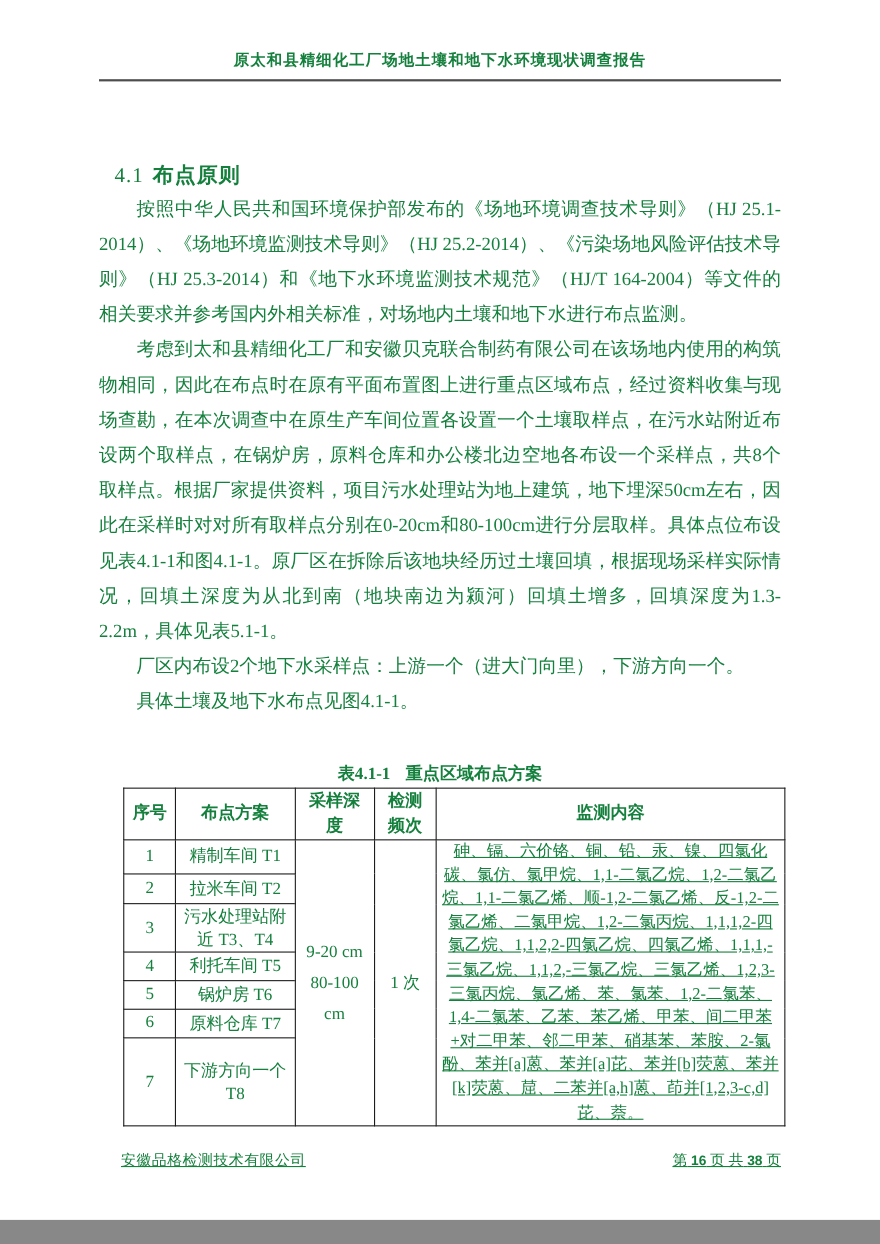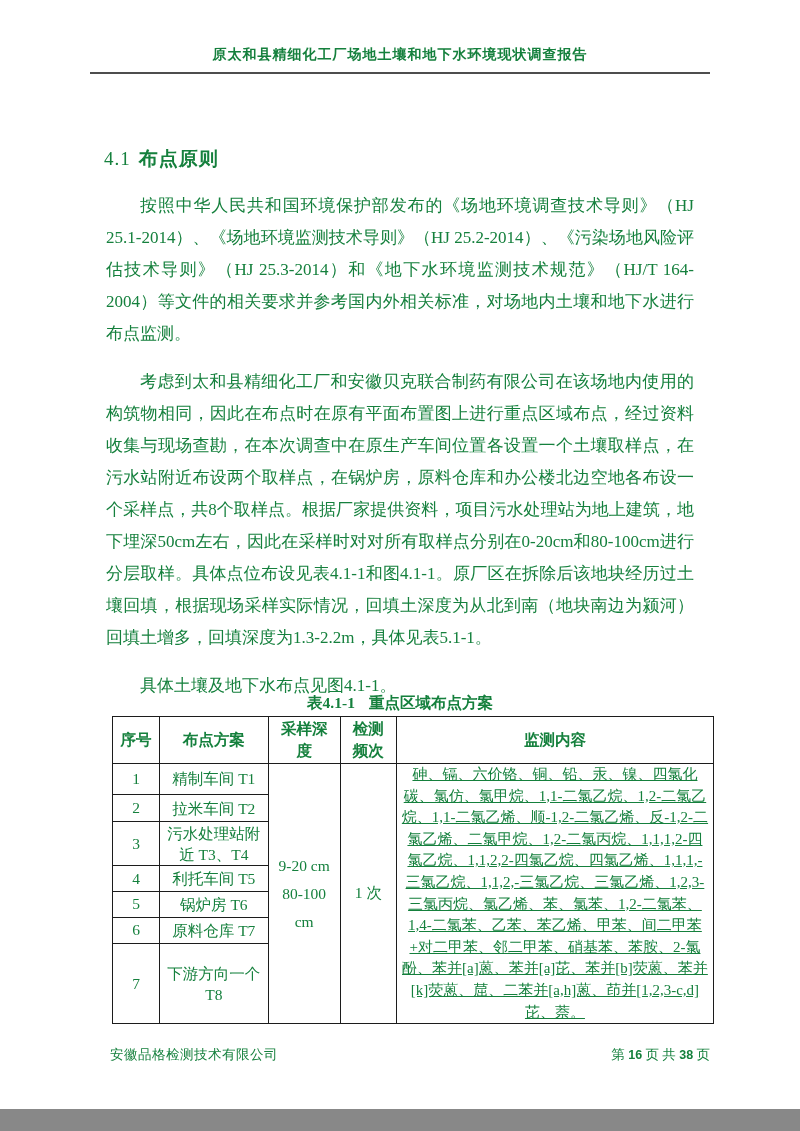--- a/index.html
+++ b/index.html
@@ -42,21 +42,21 @@
   .section-heading .h-num {
     font-family:"Liberation Serif","DejaVu Serif",serif;
     font-weight:normal; margin-right:8px;
   }
   
   .body-text {
     position:absolute; left:90px; top:174px; width:620px;
     font-size:17px; line-height:32px;
     text-align:justify;
   }
-  .body-text p { margin:16px; text-indent:2em; }
+  .body-text p { margin:0; text-indent:2em; }
   
   .table-caption {
     position:absolute; left:90px; top:693px; width:620px;
     text-align:center; font-weight:bold; font-size:15.5px;
   }
   .table-caption .cap-label { margin-right:14px; }
   
   table.sampling {
     position:absolute; left:112px; top:716px;
     width:602px;
@@ -83,20 +83,21 @@
     font-size:15px;
     line-height:21.6px;
     padding:5px 8px;
     text-decoration:underline;
   }
   
   .page-footer {
     position:absolute; left:90px; right:90px; top:1046px;
     display:flex; justify-content:space-between; align-items:baseline;
     font-size:13.5px;
+    text-decoration:underline;
   }
   .page-footer .company { padding-left:20px; letter-spacing:0.5px; }
   .page-footer .num { font-weight:bold; font-family:"Liberation Sans","DejaVu Sans",sans-serif; font-size:12.5px; }
 </style>
 </head>
 <body>
 
 <div class="page">
 
   <div class="running-header">
@@ -104,20 +105,21 @@
   </div>
 
 
   <div class="section-heading">
     <span class="h-num">4.1</span><span>布点原则</span>
   </div>
 
   <div class="body-text">
     <p>按照中华人民共和国环境保护部发布的《场地环境调查技术导则》（HJ 25.1-2014）、《场地环境监测技术导则》（HJ 25.2-2014）、《污染场地风险评估技术导则》（HJ 25.3-2014）和《地下水环境监测技术规范》（HJ/T 164-2004）等文件的相关要求并参考国内外相关标准，对场地内土壤和地下水进行布点监测。</p>
     <p>考虑到太和县精细化工厂和安徽贝克联合制药有限公司在该场地内使用的构筑物相同，因此在布点时在原有平面布置图上进行重点区域布点，经过资料收集与现场查勘，在本次调查中在原生产车间位置各设置一个土壤取样点，在污水站附近布设两个取样点，在锅炉房，原料仓库和办公楼北边空地各布设一个采样点，共8个取样点。根据厂家提供资料，项目污水处理站为地上建筑，地下埋深50cm左右，因此在采样时对对所有取样点分别在0-20cm和80-100cm进行分层取样。具体点位布设见表4.1-1和图4.1-1。原厂区在拆除后该地块经历过土壤回填，根据现场采样实际情况，回填土深度为从北到南（地块南边为颍河）回填土增多，回填深度为1.3-2.2m，具体见表5.1-1。</p>
+    <p>厂区内布设2个地下水采样点：上游一个（进大门向里），下游方向一个。</p>
     <p>具体土壤及地下水布点见图4.1-1。</p>
   </div>
 
   <div class="table-caption">
     <span class="cap-label">表4.1-1</span><span>重点区域布点方案</span>
   </div>
 
   <table class="sampling">
     <colgroup>
       <col style="width:47px">

